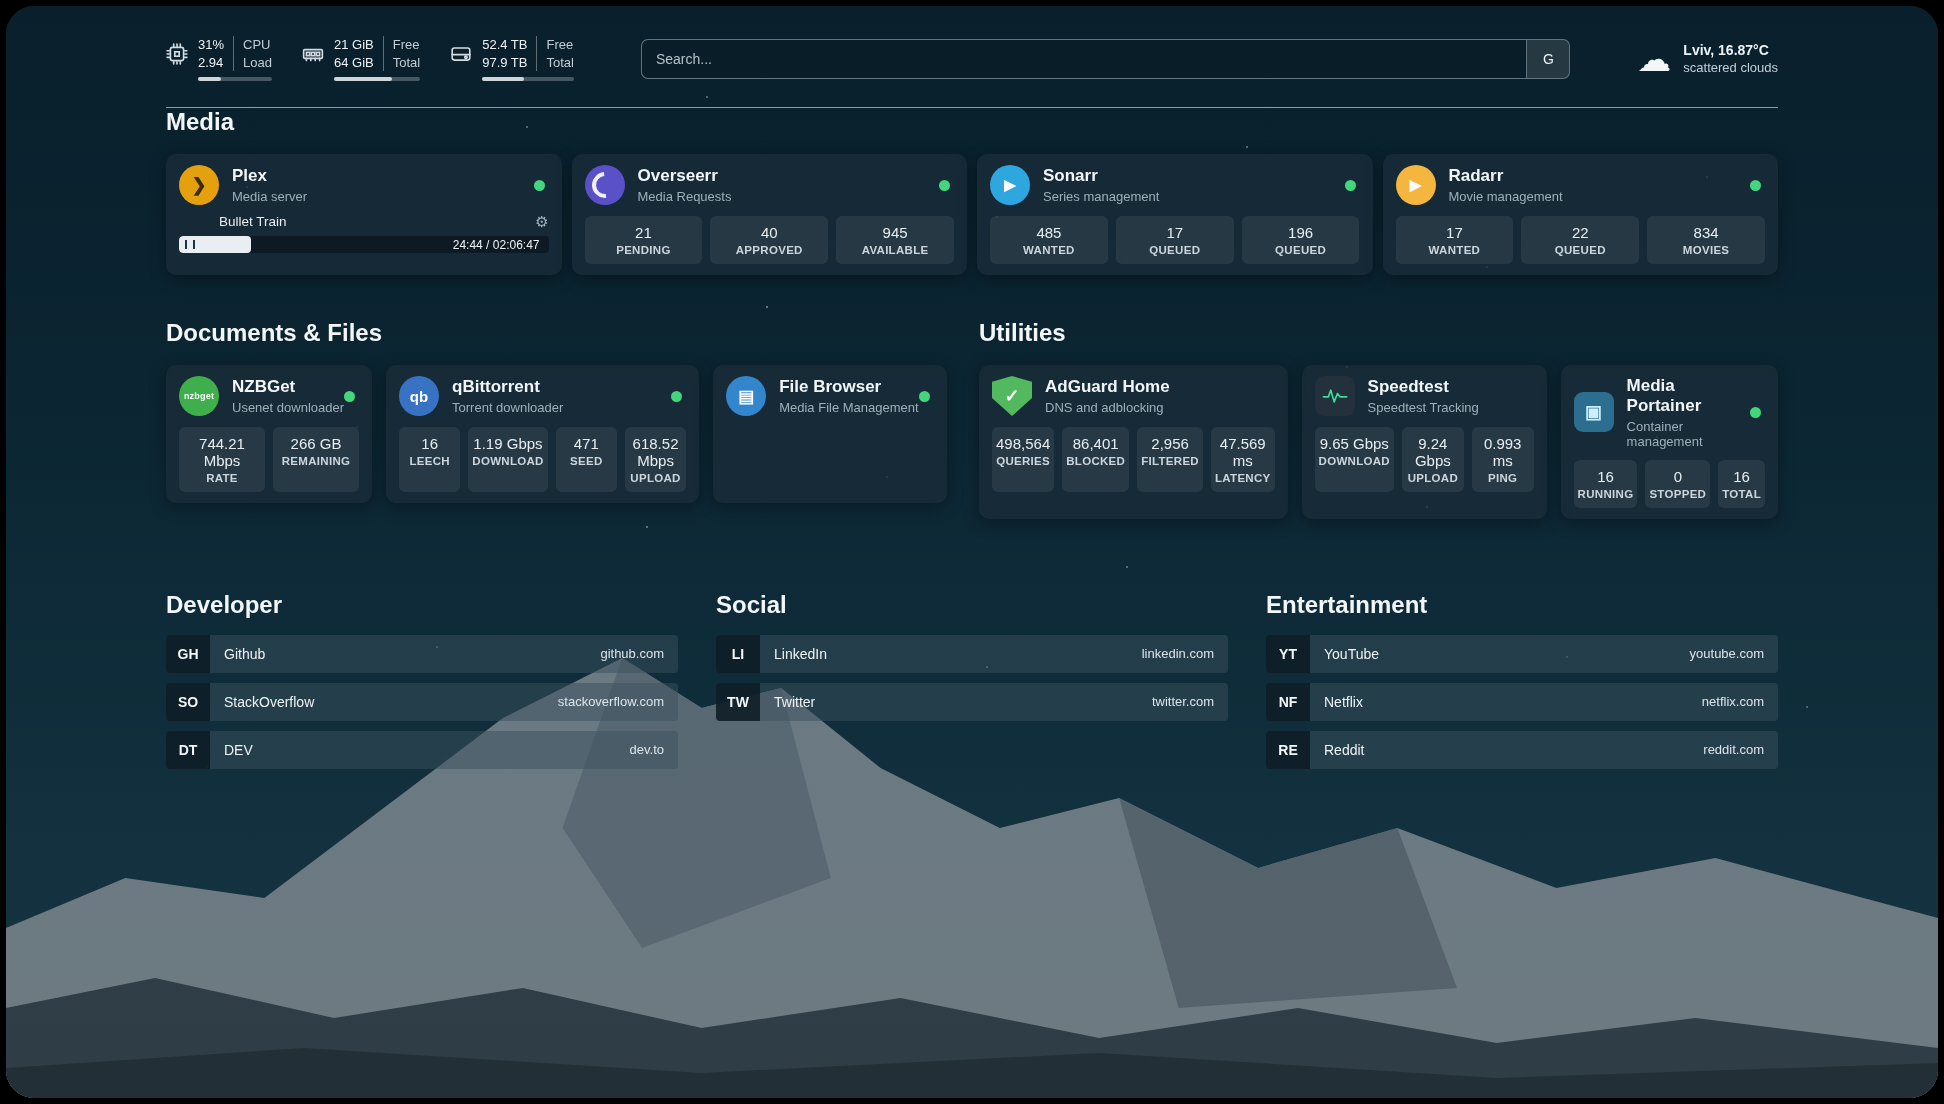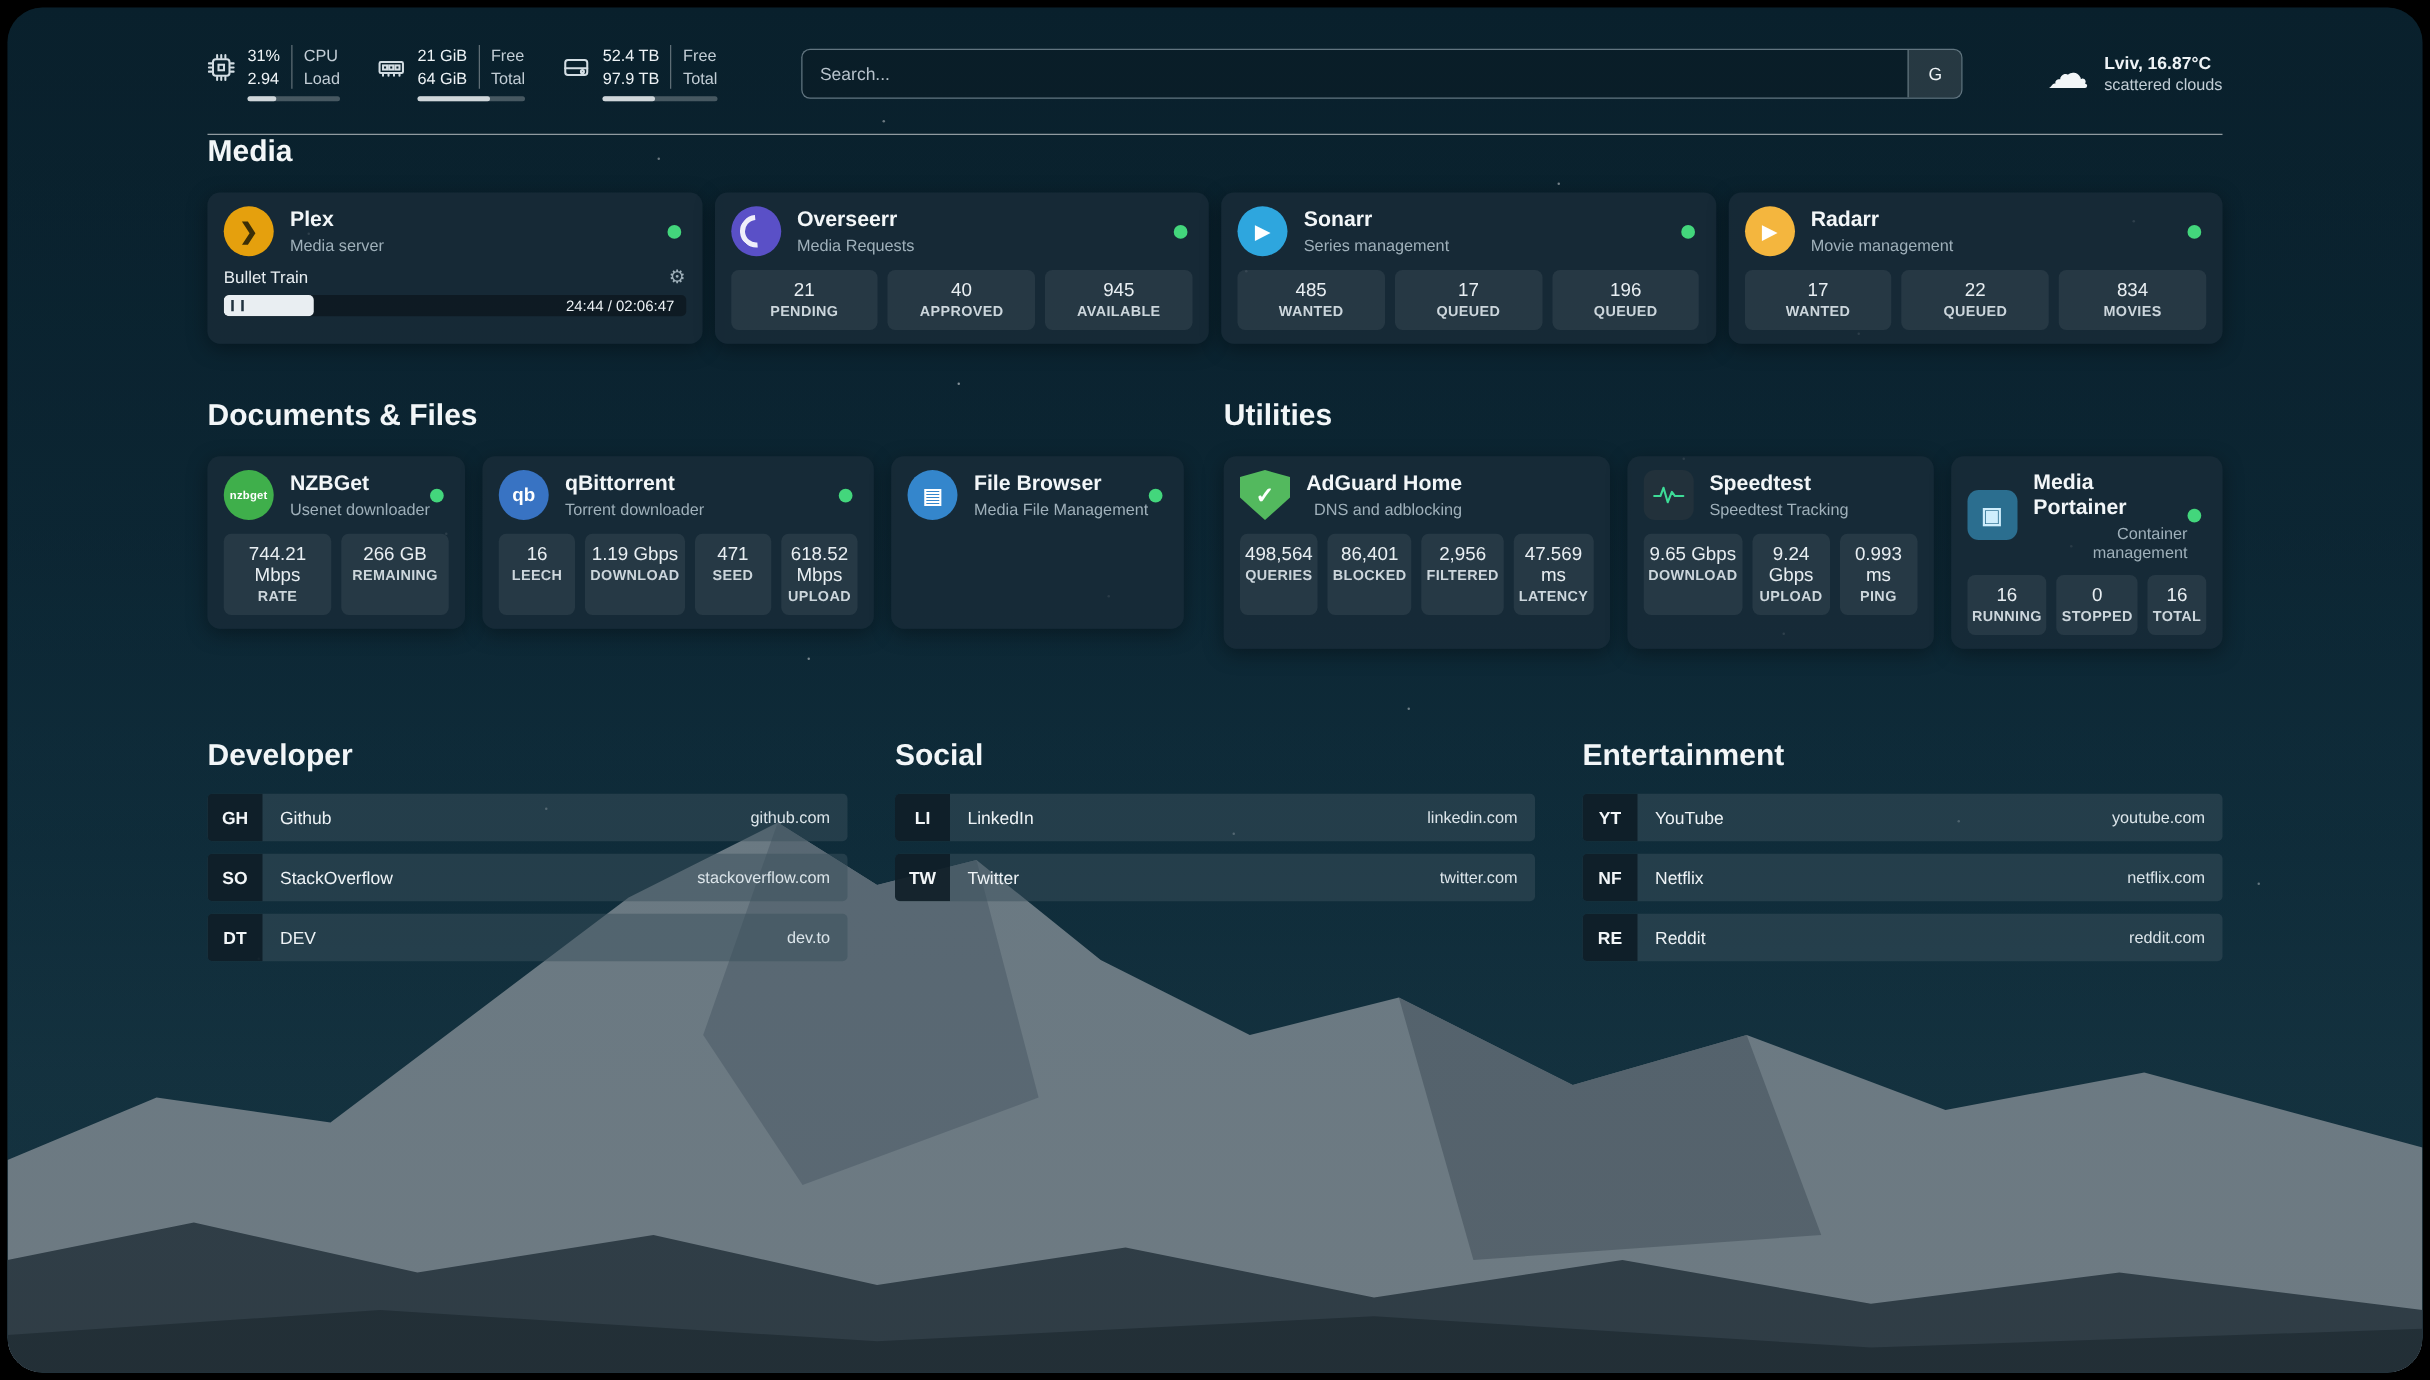--- a/index.html
+++ b/index.html
@@ -43,29 +43,29 @@
   .two-col{display:grid;grid-template-columns:1fr 1fr;gap:14px;margin-top:44px;}
   .col-stack{display:flex;flex-direction:row;gap:14px;}
   
   .card{background:rgba(25,44,56,0.78);border-radius:10px;padding:11px 13px;box-shadow:0 4px 16px rgba(0,0,0,0.35);}
   .card-head{display:flex;align-items:center;}
   .tile{width:40px;height:40px;border-radius:50%;display:flex;align-items:center;justify-content:center;flex:0 0 auto;position:relative;font-weight:700;}
   .tile.sq{border-radius:9px;}
   .tile.shield{border-radius:0;clip-path:polygon(50% 0%,100% 14%,100% 55%,50% 100%,0% 55%,0% 14%);}
   .tt{margin-left:13px;min-width:0;}
   .t{font-size:17px;font-weight:700;color:#f2f6f8;line-height:1.2;}
-  .s{font-size:13px;color:#9fb0ba;margin-top:2px;text-align:right;}
+  .s{font-size:13px;color:#9fb0ba;margin-top:2px;}
   .dot{width:11px;height:11px;border-radius:50%;margin-left:auto;margin-right:4px;flex:0 0 auto;}
   .stats{display:flex;gap:8px;margin-top:11px;}
   .stat{flex:1;background:rgba(255,255,255,0.07);border-radius:6px;padding:8px 4px;text-align:center;}
   .stat-value{font-size:15px;color:#e8eef2;}
   .stat-label{font-size:11.5px;font-weight:700;color:#ccd6dc;margin-top:3px;letter-spacing:.3px;}
   
   .plexnow{display:flex;align-items:center;margin-top:9px;}
-  .pn{font-size:13.5px;color:#e8eef2;}
+  .pn{font-size:13.5px;color:#e8eef2;margin-left:40px;}
   .gear{margin-left:auto;color:#9fb0ba;font-size:15px;cursor:pointer;line-height:1;}
   .plexrow{margin-top:7px;}
   .plexbar{position:relative;height:17px;border-radius:4px;background:rgba(0,0,0,0.35);overflow:hidden;}
   .plexfill{height:100%;border-radius:4px;background:#e9eef2;position:relative;}
   .pauseglyph{position:absolute;left:6px;top:4px;width:6px;height:9px;border-left:2.5px solid #20323f;border-right:2.5px solid #20323f;}
   .ptime{position:absolute;right:9px;top:2px;font-size:12px;color:#eef3f6;}
   
   .glyph-play{color:#fff;font-size:15px;}
   .glyph-plex{color:#3b2e07;font-size:18px;font-weight:700;}
   .glyph-white{color:#fff;font-size:17px;}

